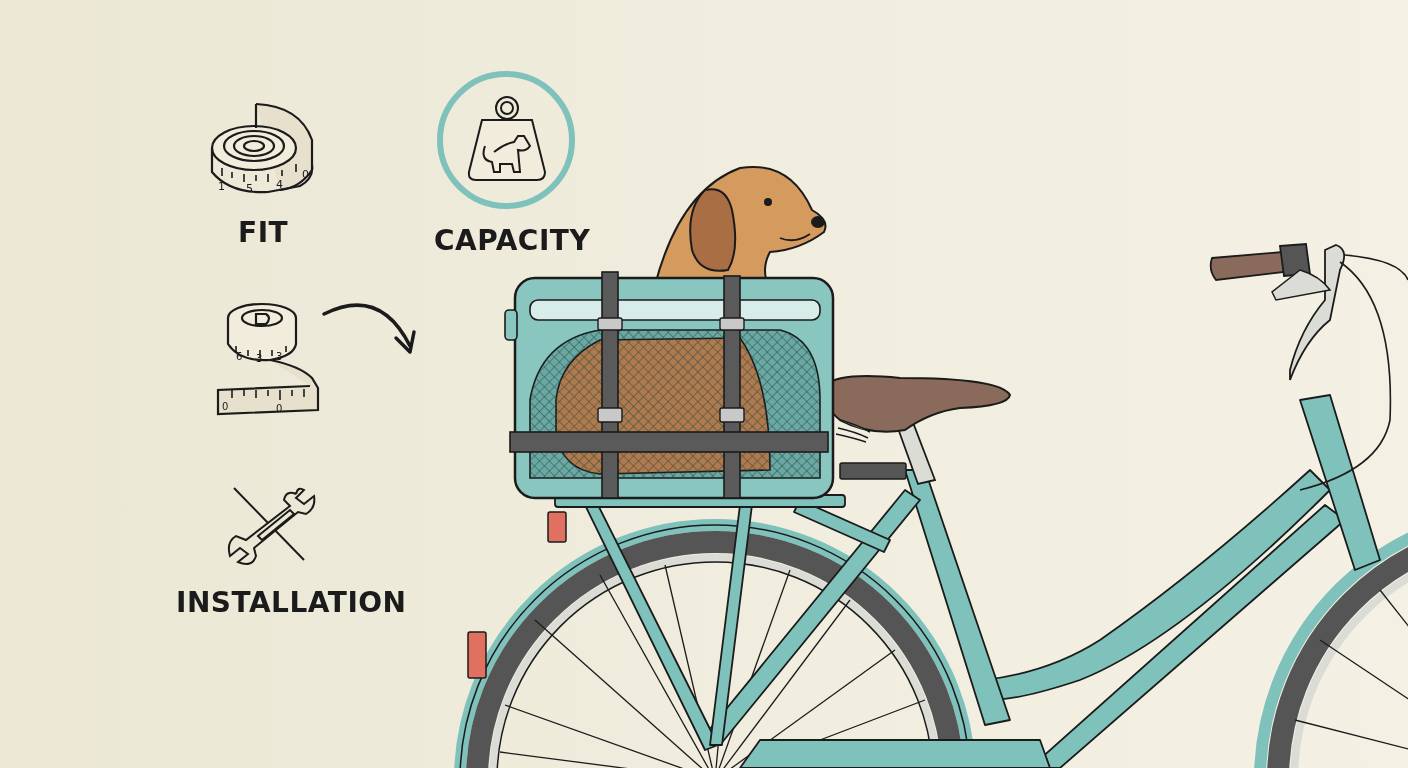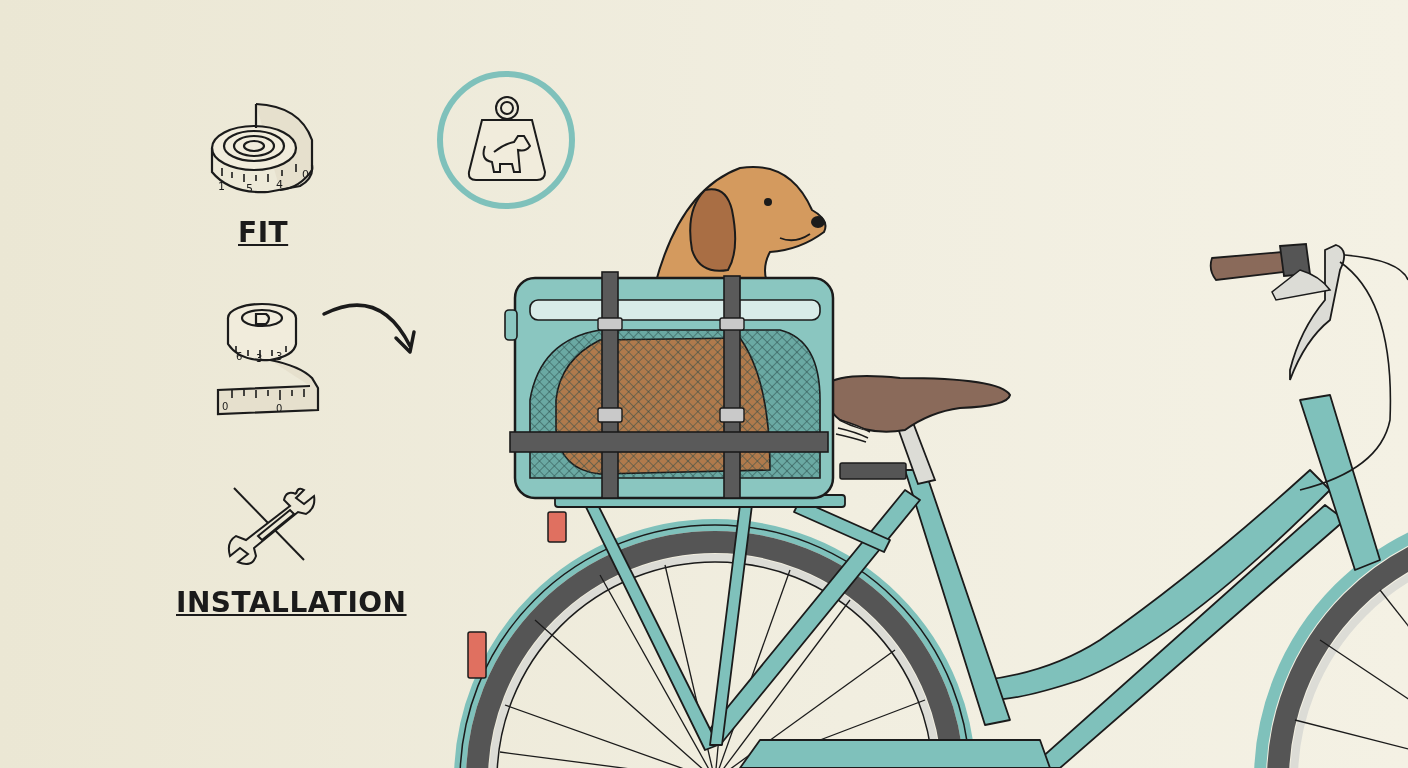--- a/index.html
+++ b/index.html
@@ -1,18 +1,18 @@
 <!DOCTYPE html>
 <html><head>
 <meta charset="utf-8">
 <style>
   html,body{margin:0;padding:0;}
   body{width:1408px;height:768px;overflow:hidden;background:#ece8d6;font-family:"Liberation Sans",sans-serif;}
   .stage{position:relative;width:1408px;height:768px;background:linear-gradient(90deg,#ebe7d4 0%,#f1eee0 60%,#f4f1e4 100%);}
-  .label{position:absolute;font-family:"DejaVu Sans",sans-serif;font-weight:bold;color:#1b1b1b;letter-spacing:0.5px;text-decoration:underline;}
+  .label{position:absolute;font-family:"DejaVu Sans",sans-serif;font-weight:bold;color:#1b1b1b;letter-spacing:0.5px;}
   svg{position:absolute;left:0;top:0;}
 </style>
 </head>
 <body>
 
 <div class="stage">
 
   <svg width="1408" height="768" viewBox="0 0 1408 768" style="pointer-events:none">
 
     <g stroke="#1b1b1b" stroke-width="2.2" fill="none">
@@ -77,20 +77,21 @@
     <path d="M396 338 L410 352 L414 332" stroke="#1b1b1b" stroke-width="3.5" fill="none" stroke-linecap="round" stroke-linejoin="round"></path>
 
     <g stroke="#1b1b1b" stroke-width="2" fill="none">
       <line x1="234" y1="488" x2="304" y2="560"></line>
       <path d="M296 494 Q286 490 284 500 L290 506 L246 540 L236 536 Q226 542 230 556 L240 548 L248 554 L238 562 Q252 568 256 556 L254 548 L298 512 L306 514 Q316 508 314 496 L304 504 L296 498 L304 490 Q298 486 296 494" fill="#ece8d6"></path>
       <path d="M258 536 L290 510 L294 514 L262 540 Z"></path>
     </g>
   </svg>
 
   <div class="label" style="left:238px;top:216px;font-size:28px;">FIT</div>
+  <div class="label" style="left:434px;top:224px;font-size:28px;">CAPACITY</div>
   <div class="label" style="left:176px;top:586px;font-size:28px;">INSTALLATION</div>
 
   <svg width="1408" height="768" viewBox="0 0 1408 768" style="pointer-events:none">
     <defs>
       <pattern id="mesh" width="7" height="7" patternUnits="userSpaceOnUse" patternTransform="rotate(45)">
         <rect width="7" height="7" fill="none"></rect>
         <path d="M0 0 L7 0 M0 0 L0 7" stroke="#2a4a48" stroke-width="1"></path>
       </pattern>
     </defs>
 

